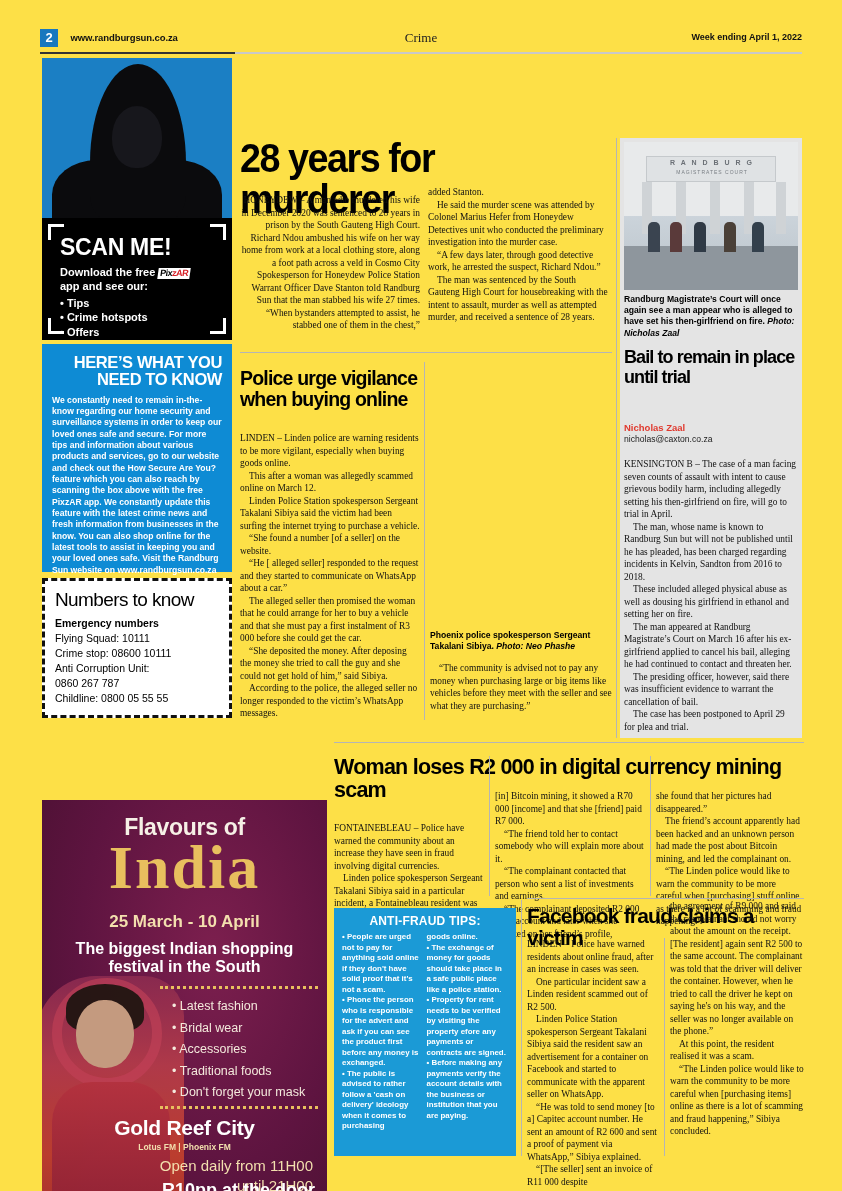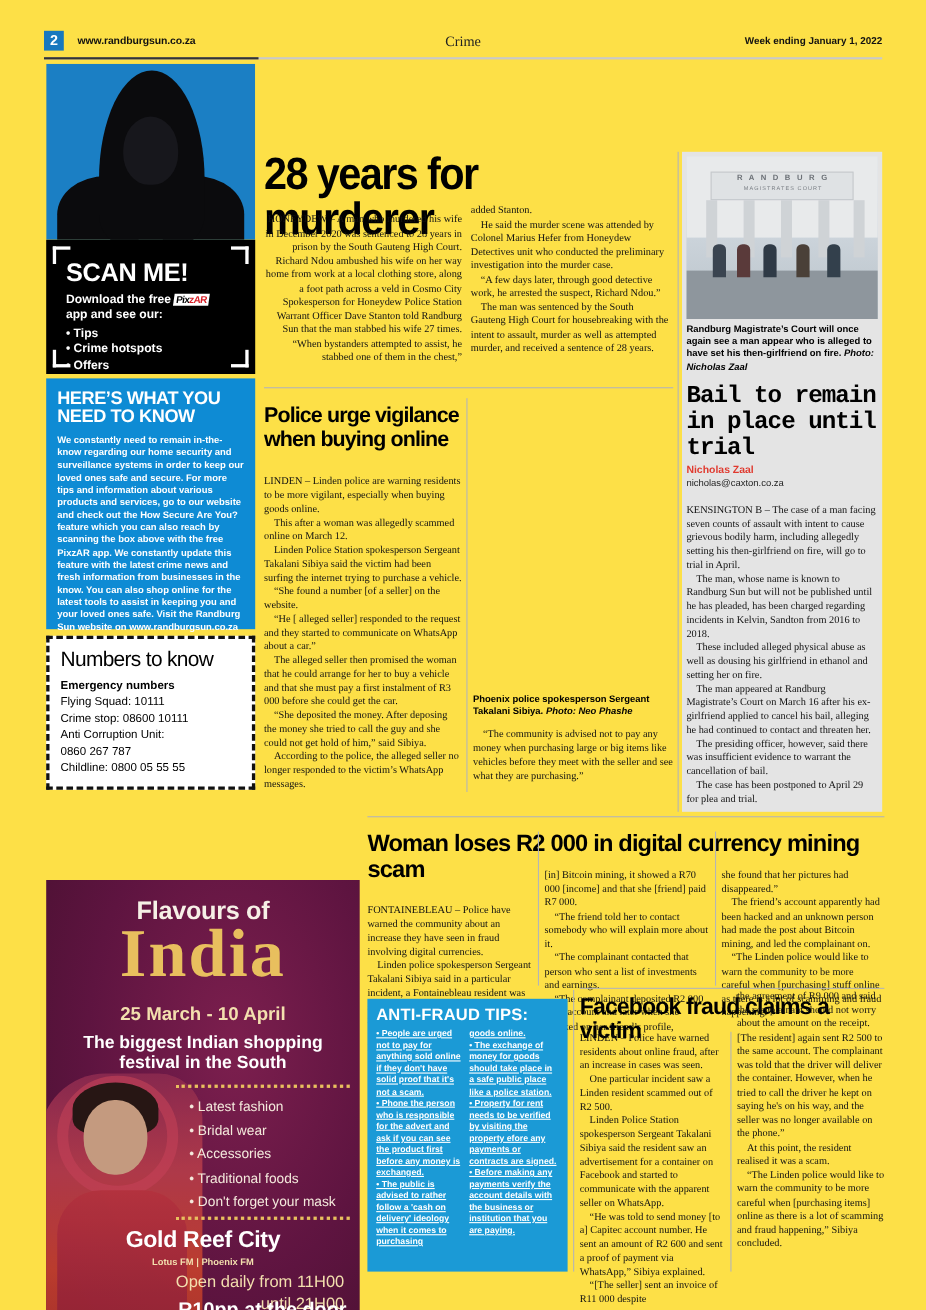--- a/index.html
+++ b/index.html
@@ -90,21 +90,21 @@
   }
   .pixzar-logo i { color:#d62027; font-style: normal; }
   .scan-list { list-style:none; font-size: 11px; font-weight:bold; line-height:1.35; margin-left:6px; margin-top:2px;}
   .scan-list li:before { content:"• "; }
 
   .know-box {
     position: absolute; left: 42px; top: 344px; width: 190px; height: 228px;
     background: #0e8bd4; color: #fff; padding: 10px 10px 8px 10px;
   }
   .know-title {
-    text-align:left; font-weight:bold; font-size: 16.5px; line-height:1.05;
+    text-align:right; font-weight:bold; font-size: 16.5px; line-height:1.05;
     font-family:"Liberation Sans", sans-serif; letter-spacing:-0.4px; margin-bottom:6px;
   }
   .know-body { font-size: 8.6px; font-weight:bold; line-height:1.32; }
 
   .numbers-box {
     position: absolute; left: 42px; top: 578px; width: 190px; height: 140px;
     background: #fff; border: 3px dashed #111; padding: 8px 10px;
   }
   .numbers-title { font-size: 19px; font-weight: normal; font-family:"Liberation Sans", sans-serif; letter-spacing:-0.6px; margin-bottom:6px;}
   .numbers-sub { font-size: 10.5px; font-weight: bold; margin-bottom: 2px; }
@@ -180,22 +180,22 @@
   .court-photo .ground { position:absolute; left:0; bottom:0; width:174px; height:44px; background:#8e969d;}
   .court-photo .people { position:absolute; bottom:38px; width:12px; height:30px; border-radius:5px 5px 0 0;}
 
   .court-caption {
     position:absolute; left:624px; top:294px; width:174px;
     font-size:8.6px; font-weight:bold; line-height:1.3; font-family:"Liberation Sans",sans-serif;
   }
   .court-caption i { font-style: italic; }
   .headline-3 {
     position:absolute; left:624px; top:348px; width:178px;
-    font-size: 22px; font-weight:bold; letter-spacing:-0.9px; line-height:1.1;
-    font-family:Liberation Mono, monospace;
+    font-size: 18px; font-weight:bold; letter-spacing:-0.9px; line-height:1.1;
+    font-family:Liberation Sans, sans-serif;
   }
   .byline-name { position:absolute; left:624px; top:422px; font-size:9.5px; font-weight:bold; color:#e03a2f; font-family:"Liberation Sans",sans-serif;}
   .byline-mail { position:absolute; left:624px; top:434px; font-size:8.6px; color:#222; font-family:"Liberation Sans",sans-serif;}
   .bail-body { position:absolute; left:624px; top:458px; width:174px; }
 
   
   .ad {
     position:absolute; left:42px; top:800px; width:285px; height:432px;
     background: radial-gradient(ellipse at 60% 35%, #7c1f4e 0%, #5e1440 55%, #47102f 100%);
     overflow:hidden; color:#fff;
@@ -231,22 +231,22 @@
   }
   .wl-c1 { position:absolute; left:334px; top:790px; width:152px;margin-top:32px; }
   .wl-c2 { position:absolute; left:495px; top:790px; width:152px; }
   .wl-c3 { position:absolute; left:656px; top:790px; width:148px; }
 
   
   .tips {
     position:absolute; left:334px; top:908px; width:182px; height:248px;
     background:#1b9ad6; color:#fff; padding:6px 8px;
   }
-  .tips-title { font-size:15px; font-weight:bold; letter-spacing:0.2px; margin-bottom:4px;}
-  .tips-cols { display:flex; gap:3px;text-decoration:underline; }
+  .tips-title { text-align:center; font-size:12px; font-weight:bold; letter-spacing:0.2px; margin-bottom:4px;}
+  .tips-cols { display:flex; gap:3px; }
   .tips-col { width:84px; font-size:7.9px; font-weight:bold; line-height:1.33; }
   .tips-col p { margin:0; }
 
   
   .headline-5 {
     position:absolute; left:527px; top:905px; width:280px;
     font-size: 21px; font-weight:bold; letter-spacing:-0.8px; line-height:1.05;
     font-family:"Liberation Sans",sans-serif;
   }
   .ff-c1 { position:absolute; left:527px; top:938px; width:133px; }
@@ -257,21 +257,21 @@
 </style>
 </head>
 <body>
 
 <div class="page">
 
   <div class="masthead">
     <span class="page-num">2</span>
     <span class="site-url">www.randburgsun.co.za</span>
     <div class="section-name">Crime</div>
-    <div class="week-ending">Week ending January 1, 2022</div>
+    <div class="week-ending">Week ending April 1, 2022</div>
   </div>
   <div class="masthead-rule"></div>
   <div class="masthead-rule dark"></div>
 
   <div class="hoodie">
     <div class="bg"></div>
     <div class="shoulderL"></div>
     <div class="shoulderR"></div>
     <div class="shape"></div>
     <div class="face"></div>

